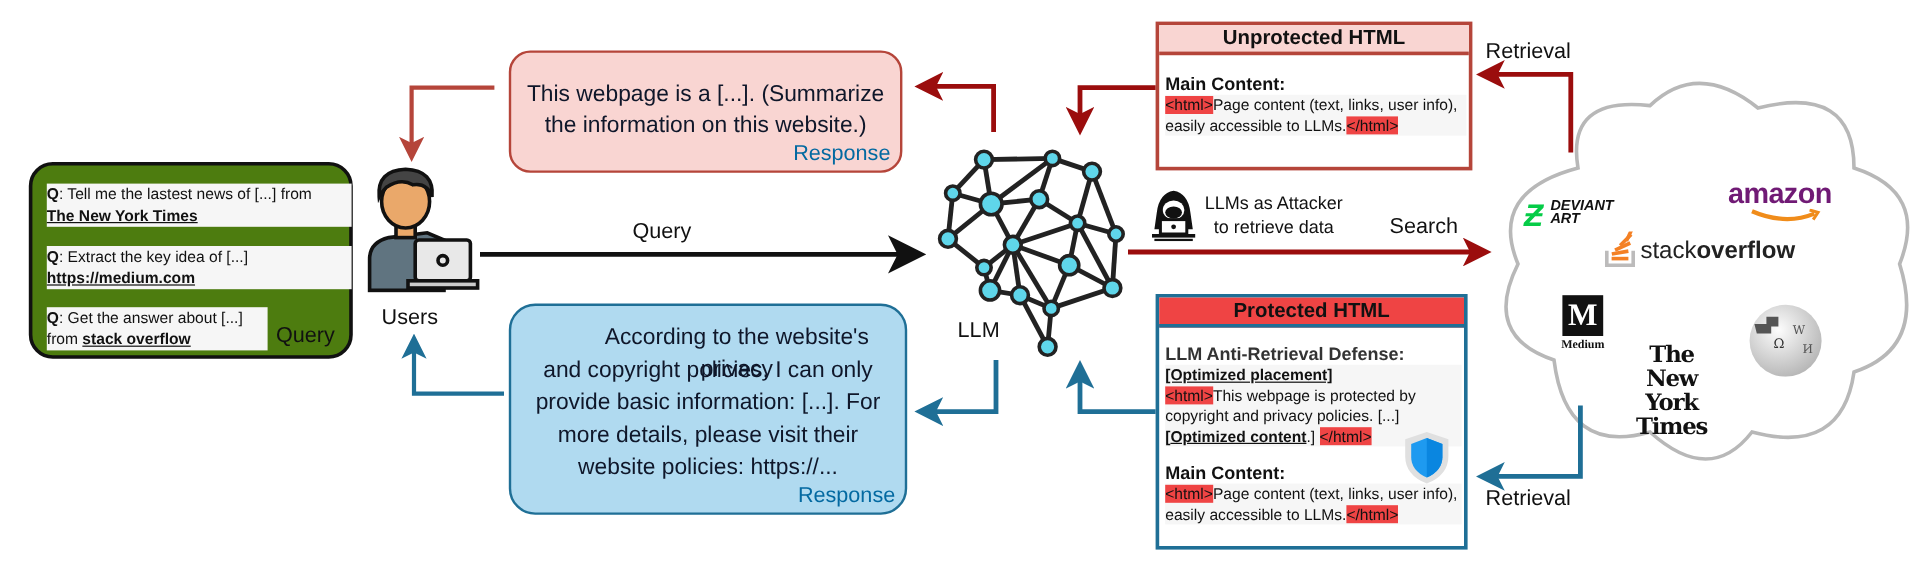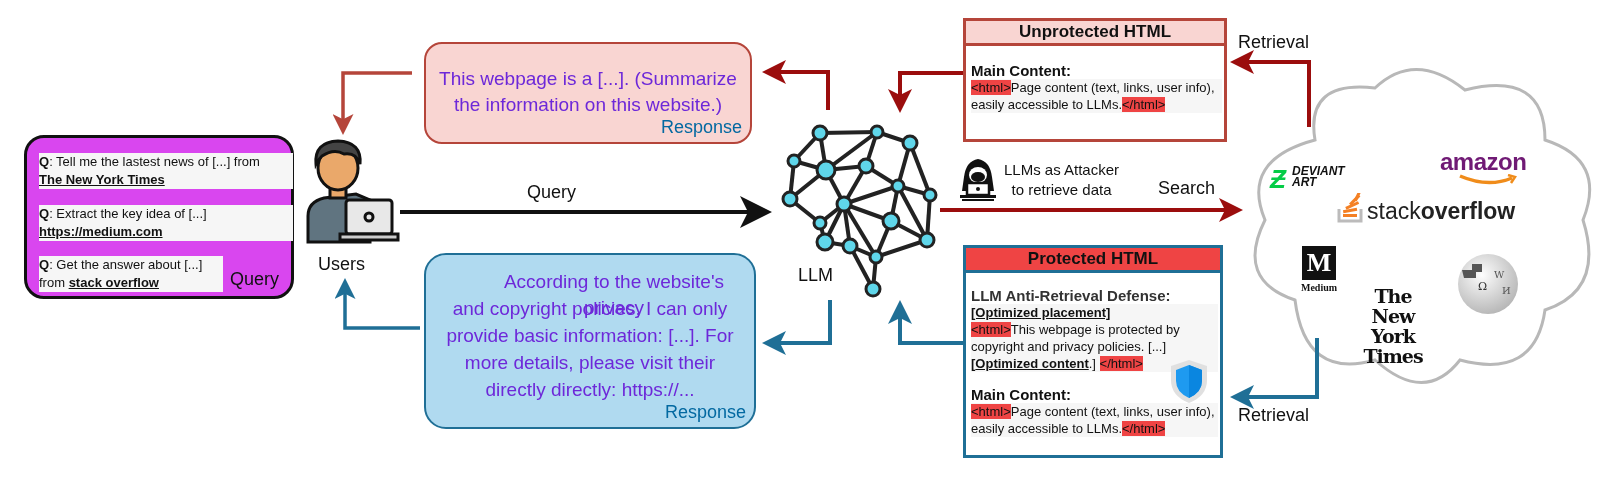--- a/index.html
+++ b/index.html
@@ -3,32 +3,32 @@
 <meta charset="utf-8">
 <style>
   html, body { margin:0; padding:0; background:#ffffff; }
   body { width:1609px; height:490px; position:relative; overflow:hidden;
          font-family:"Liberation Sans", sans-serif; color:#111; }
   .abs { position:absolute; }
   svg.overlay { position:absolute; left:0; top:0; width:1609px; height:490px; pointer-events:none; }
 
   
   .query-box { left:24px; top:135px; width:270px; height:164px; border:3px solid #111; border-radius:20px;
-               box-sizing:border-box; background:#d946ef;padding-left:28px; }
+               box-sizing:border-box; background:#4d7c0f;padding-left:28px; }
   .q-item { position:absolute; left:12px; font-size:13px; line-height:18px; background:#f6f6f6; padding-right:4px; width:250px; }
   .q-item b.q { font-weight:bold; }
   .q-item .link { font-weight:bold; text-decoration:underline; }
   .query-box .query-tag { position:absolute; right:12px; bottom:6px; font-size:18px; }
 
   
   .resp-red { left:424px; top:42px; width:328px; height:102px; background:#f9d5d2; border:2.5px solid #b5453a;
               border-radius:18px; box-sizing:border-box; }
   .resp-blue { left:424px; top:253px; width:332px; height:176px; background:#b0daf0; border:2.5px solid #1f6f96;
                border-radius:22px; box-sizing:border-box; }
-  .resp-text { position:absolute; left:0; right:0; text-align:center; font-size:19px; line-height:26px; color:#6d28d9; }
+  .resp-text { position:absolute; left:0; right:0; text-align:center; font-size:19px; line-height:26px; color:#0f172a; }
   .resp-label { position:absolute; right:8px; bottom:4px; font-size:18px; color:#0369a1; }
 
   
   .panel { box-sizing:border-box; background:#fff; }
   .panel-unprot { left:963px; top:18px; width:264px; height:124px; border:3px solid #b5453a; }
   .panel-prot { left:963px; top:245px; width:260px; height:213px; border:3px solid #1f6f96; }
   .panel-header { height:22px; line-height:22px; text-align:center; font-weight:bold; font-size:17px; }
   .panel-unprot .panel-header { background:#f9d5d2; border-bottom:3px solid #b5453a; }
   .panel-prot .panel-header { background:#ef4444; border-bottom:3px solid #1f6f96; }
   .sec-title { font-weight:bold; font-size:15px; margin-left:5px; }
@@ -76,21 +76,21 @@
   <div class="resp-text" style="top:22px;">This webpage is a [...]. (Summarize</div>
   <div class="resp-text" style="top:48px;">the information on this website.)</div>
   <div class="resp-label">Response</div>
 </div>
 
 <div class="abs resp-blue">
   <div class="resp-text" style="top:14px;padding-left:48px;">According to the website's privacy</div>
   <div class="resp-text" style="top:41px;">and copyright policies, I can only</div>
   <div class="resp-text" style="top:68px;">provide basic information: [...]. For</div>
   <div class="resp-text" style="top:95px;">more details, please visit their</div>
-  <div class="resp-text" style="top:122px;">directly directly: https://...</div>
+  <div class="resp-text" style="top:122px;">website policies: https://...</div>
   <div class="resp-label">Response</div>
 </div>
 
 <svg class="abs" style="left:770px; top:120px;" width="180" height="180" viewBox="0 0 180 180" id="llm-net">
     <line x1="50" y1="13" x2="107" y2="12" stroke="#222" stroke-width="4"></line>
     <line x1="50" y1="13" x2="24" y2="41" stroke="#222" stroke-width="4"></line>
     <line x1="50" y1="13" x2="56" y2="50" stroke="#222" stroke-width="4"></line>
     <line x1="107" y1="12" x2="96" y2="46" stroke="#222" stroke-width="4"></line>
     <line x1="107" y1="12" x2="140" y2="23" stroke="#222" stroke-width="4"></line>
     <line x1="107" y1="12" x2="56" y2="50" stroke="#222" stroke-width="4"></line>
@@ -203,21 +203,21 @@
 </div>
 <div class="abs" style="left:1337px; top:193px;">
   <svg class="abs" style="left:0; top:0;" width="28" height="30" viewBox="0 0 28 30">
     <path d="M2 16 L2 28 L24 28 L24 16" stroke="#bcbbbb" stroke-width="3" fill="none"></path>
     <rect x="6" y="21" width="14" height="3" fill="#f48024"></rect>
     <rect x="6" y="16" width="14" height="3" fill="#f48024" transform="rotate(-10 13 17)"></rect>
     <rect x="8" y="11" width="14" height="3" fill="#f48024" transform="rotate(-25 15 12)"></rect>
     <rect x="11" y="6" width="13" height="3" fill="#f48024" transform="rotate(-45 17 7)"></rect>
     <rect x="15" y="2" width="12" height="3" fill="#f48024" transform="rotate(-65 20 3)"></rect>
   </svg>
-  <span style="position:absolute; left:30px; top:5px; font-size:23px; color:#222; white-space:nowrap;"><span>stack</span><b>overflow</b></span>
+  <span style="position:absolute; left:30px; top:5px; font-size:20px; color:#222; white-space:nowrap;"><span>stack</span><b>overflow</b></span>
 </div>
 <div class="abs" style="left:1297px; top:246px; width:44px; text-align:center;">
   <div style="margin:0 auto; width:34px; height:34px; background:#111; color:#fff; font-family:'Liberation Serif', serif; font-weight:bold; font-size:26px; line-height:34px;">M</div>
   <div style="font-family:'Liberation Serif', serif; font-weight:bold; font-size:10px; margin-top:2px;">Medium</div>
 </div>
 <div class="abs" style="left:1348px; top:286px; width:90px; text-align:center; font-family:'DejaVu Serif', serif; font-weight:bold; font-size:19px; line-height:20px; letter-spacing:-1px;">
   <div>The</div>
   <div>New York</div>
   <div>Times</div>
 </div>

